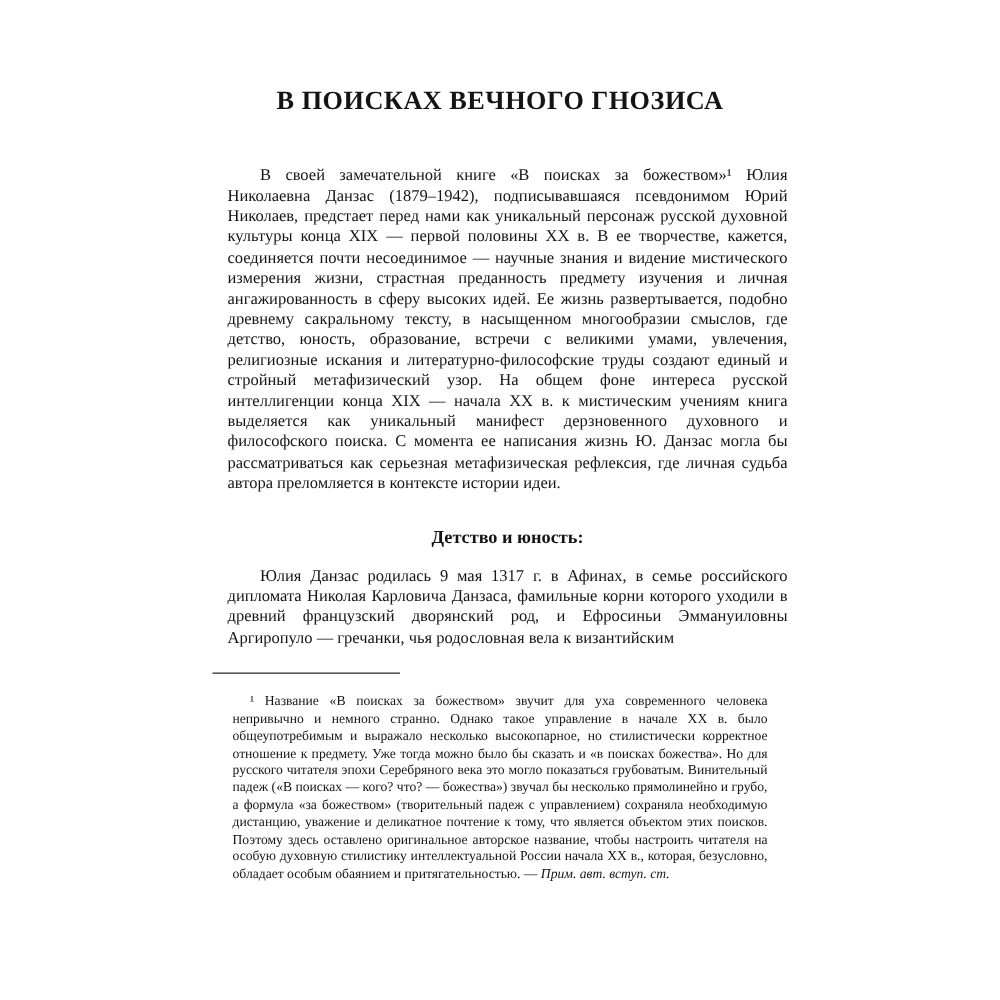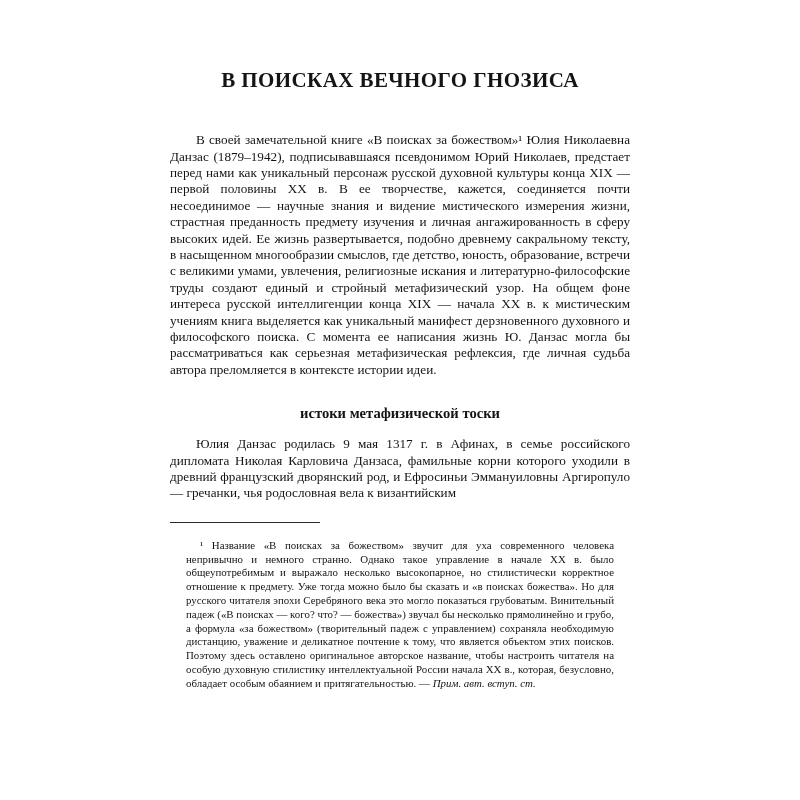--- a/index.html
+++ b/index.html
@@ -27,20 +27,21 @@
     text-align: center;
     font-weight: bold;
     font-size: 21px;
     letter-spacing: 0.4px;
     line-height: 1.15;
   }
   .body-text {
     font-size: 13.2px;
     line-height: 16.4px;
     text-align: justify;
+    margin-left: 12px;
   }
   .para {
     margin: 0;
     text-indent: 26px;
   }
   .section-heading {
     margin: 26px 0 13px 0;
     text-align: center;
     font-weight: bold;
     font-size: 14.6px;
@@ -69,21 +70,21 @@
 
 <div class="page">
 
   <h1 class="title">В ПОИСКАХ ВЕЧНОГО ГНОЗИСА</h1>
 
   <div class="body-text">
 
     <p class="para">В своей замечательной книге «В поисках за божеством»¹ Юлия Николаевна Данзас (1879–1942), подписывавшаяся псевдонимом Юрий Николаев, предстает перед нами как уникальный персонаж русской духовной культуры конца XIX — первой половины XX в. В ее творчестве, кажется, соединяется почти несоединимое — научные знания и видение мистического измерения жизни, страстная преданность предмету изучения и личная ангажированность в сферу высоких идей. Ее жизнь развертывается, подобно древнему сакральному тексту, в насыщенном многообразии смыслов, где детство, юность, образование, встречи с великими умами, увлечения, религиозные искания и литературно-философские труды создают единый и стройный метафизический узор. На общем фоне интереса русской интеллигенции конца XIX — начала XX в. к мистическим учениям книга выделяется как уникальный манифест дерзновенного духовного и философского поиска. С момента ее написания жизнь Ю. Данзас могла бы рассматриваться как серьезная метафизическая рефлексия, где личная судьба автора преломляется в контексте истории идеи.</p>
 
     <div class="section-heading">
-      <div>истоки метафизической тоски</div>
+      <div>Детство и юность:</div>
     </div>
 
     <p class="para">Юлия Данзас родилась 9 мая 1317 г. в Афинах, в семье российского дипломата Николая Карловича Данзаса, фамильные корни которого уходили в древний французский дворянский род, и Ефросиньи Эммануиловны Аргиропуло — гречанки, чья родословная вела к византийским</p>
 
   </div>
 
   <hr class="footnote-sep">
 
   <p class="footnote"><span>¹ Название «В поисках за божеством» звучит для уха современного человека непривычно и немного странно. Однако такое управление в начале XX в. было общеупотребимым и выражало несколько высокопарное, но стилистически корректное отношение к предмету. Уже тогда можно было бы сказать и «в поисках божества». Но для русского читателя эпохи Серебряного века это могло показаться грубоватым. Винительный падеж («В поисках — кого? что? — божества») звучал бы несколько прямолинейно и грубо, а формула «за божеством» (творительный падеж с управлением) сохраняла необходимую дистанцию, уважение и деликатное почтение к тому, что является объектом этих поисков. Поэтому здесь оставлено оригинальное авторское название, чтобы настроить читателя на особую духовную стилистику интеллектуальной России начала XX в., которая, безусловно, обладает особым обаянием и притягательностью. — </span><span class="attr">Прим. авт. вступ. ст.</span></p>
 

